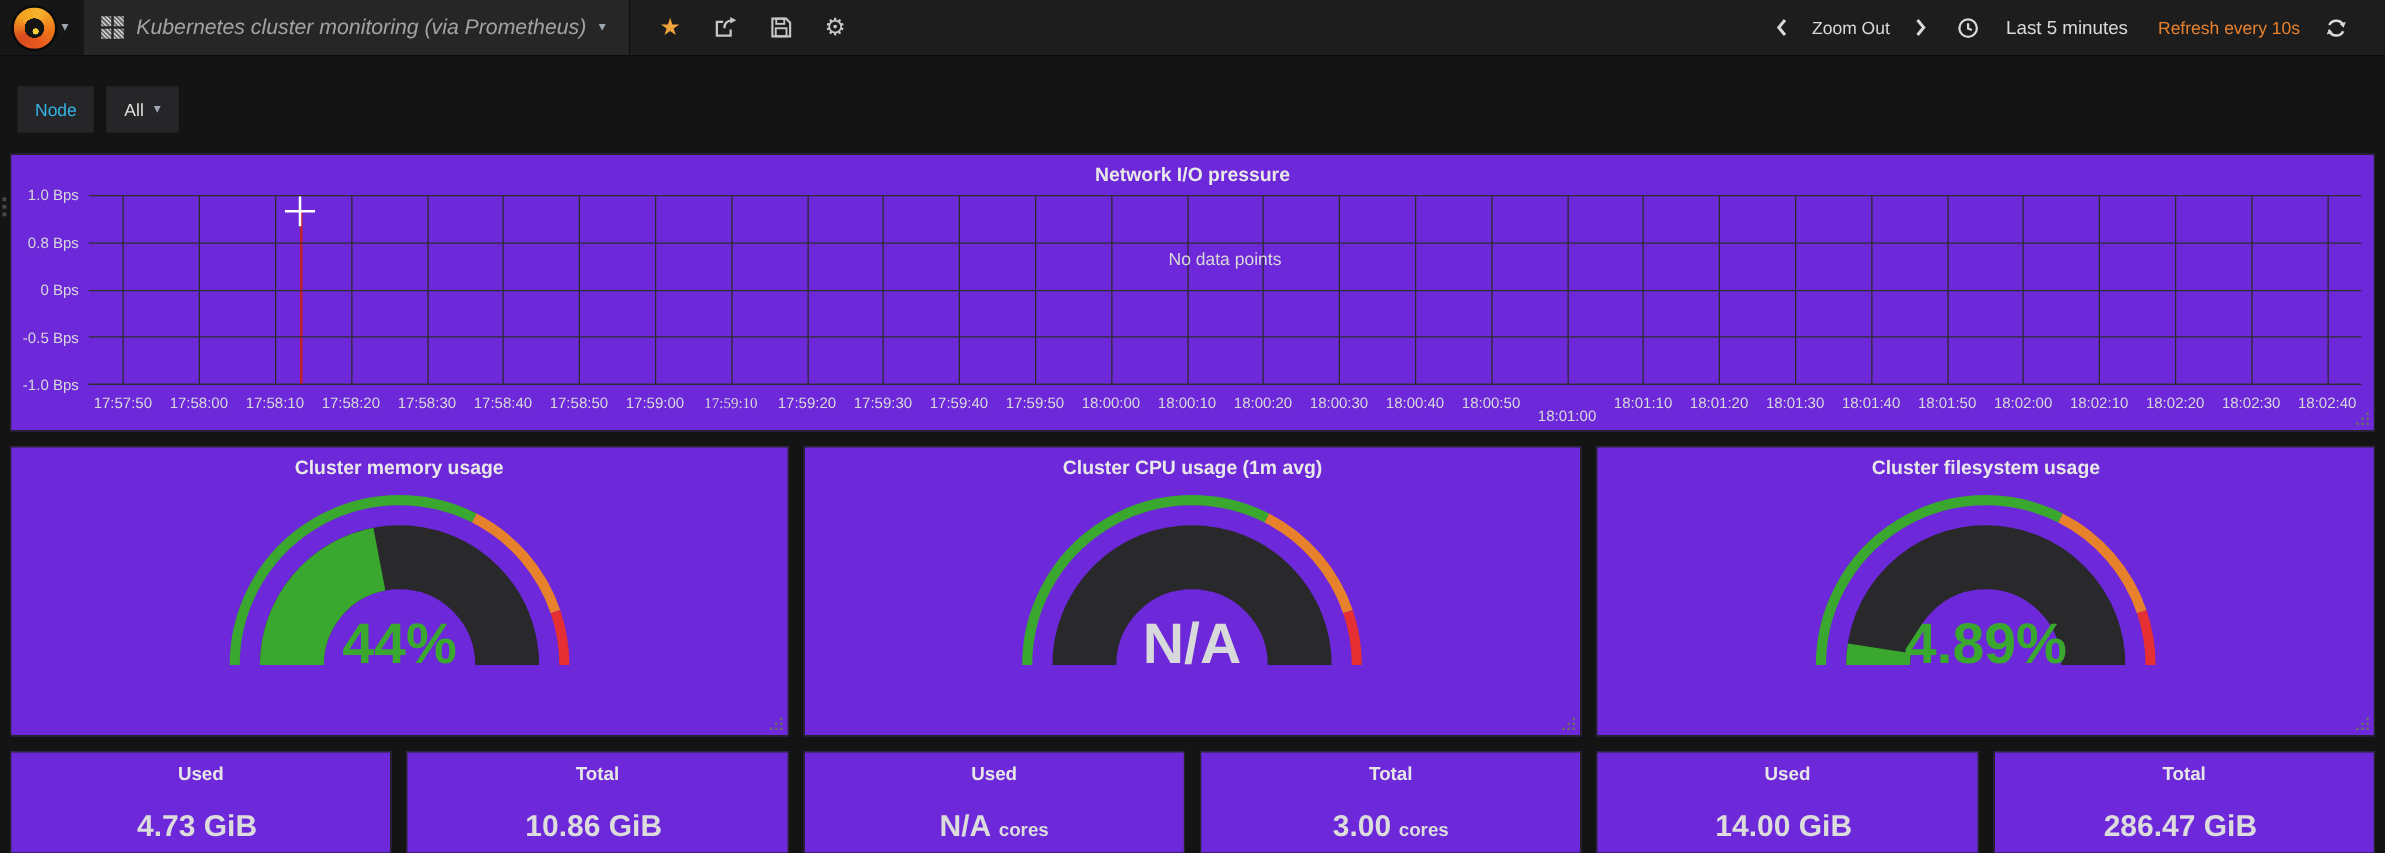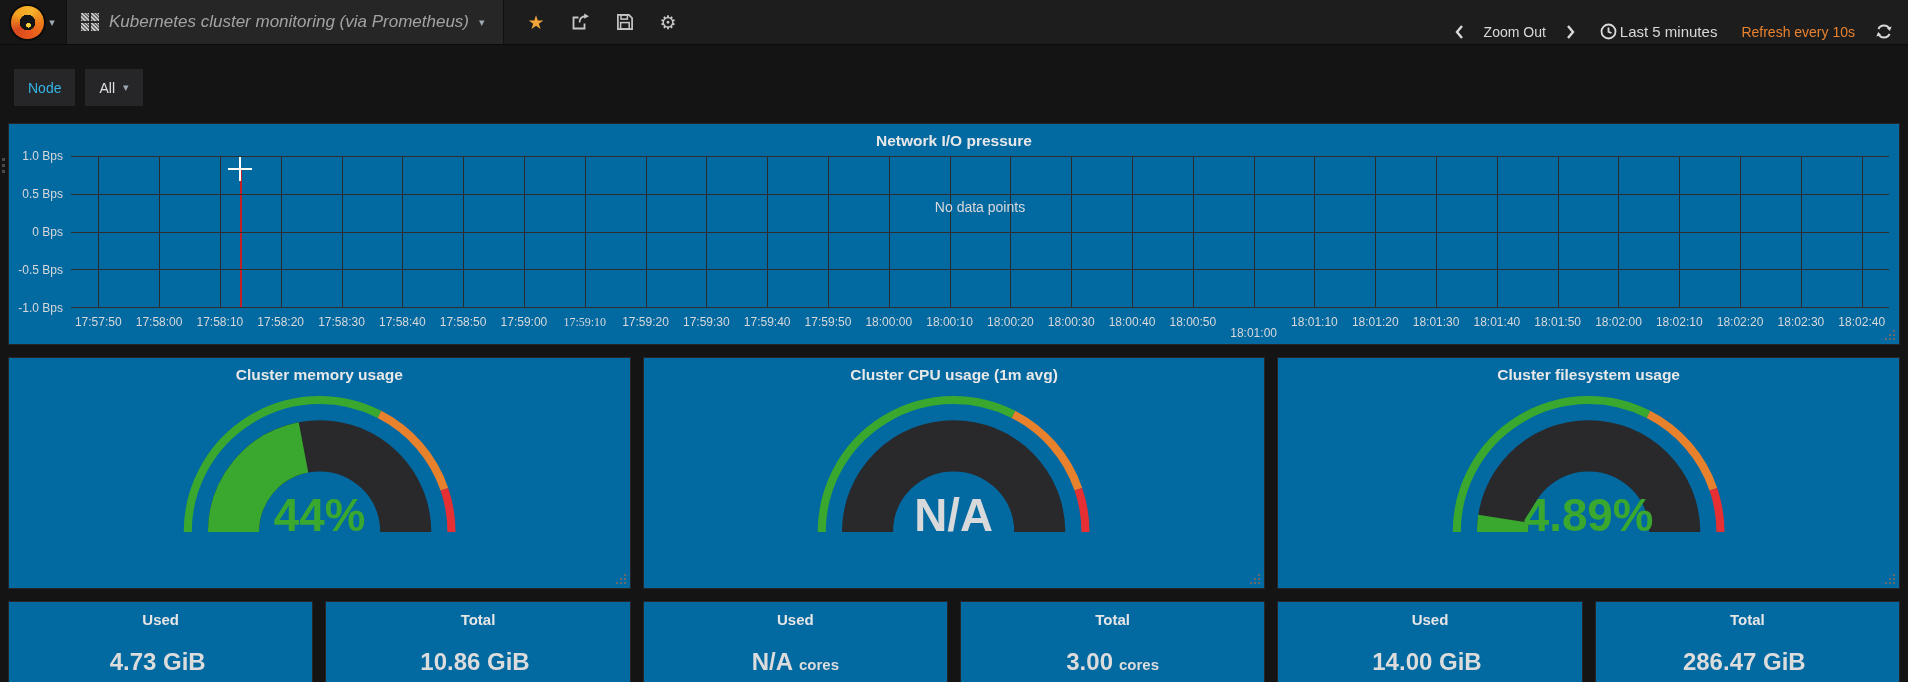--- a/index.html
+++ b/index.html
@@ -19,35 +19,35 @@
   .titlebar { display:flex; align-items:center; gap:10px; background:#262626; padding:0 18px 0 14px;
               border-left:1px solid #111; border-right:1px solid #111; cursor:pointer; }
   .dash-icon { display:grid; grid-template-columns:8px 8px; grid-template-rows:8px 8px; gap:2px; }
   .dash-icon i { background:repeating-linear-gradient(45deg,#c9c9c9 0 1.2px,#6f6f6f 1.2px 2.6px); display:block; }
   .dash-title { font-size:17px; color:#a3a3a3;font-style:italic; }
   .nav-icons { display:flex; align-items:center; gap:14px; padding:0 18px; }
   .icon-btn { background:none; border:none; cursor:pointer; display:flex; align-items:center; justify-content:center;
               padding:4px 6px; color:#c7c7c7; }
   .star-glyph { font-size:19px; color:#f0a43a; line-height:1; }
   .gear-glyph { font-size:19px; color:#c7c7c7; line-height:1; }
-  .nav-right { margin-left:auto; display:flex; align-items:flex-end; gap:6px; padding-right:9px; }
+  .nav-right { margin-left:auto; display:flex; align-items:center; gap:6px; padding-right:24px; }
   .nav-text { font-size:14px; color:#d8d9da; }
-  .timepicker { display:flex; align-items:center; gap:3px; padding:4px 10px; cursor:pointer; }
+  .timepicker { display:flex; align-items:center; gap:22px; padding:4px 10px; cursor:pointer; }
   .timepicker .nav-text { font-size:15px; }
   .refresh-text { color:#e9822e; font-size:14px; padding:4px 8px; cursor:pointer; }
   .chev-btn { padding:4px 8px; }
 
   
   .submenu { height:78px; padding:24px 0 0 14px; display:flex; gap:10px; }
   .var-label, .var-value { height:37px; background:#262628; display:flex; align-items:center; padding:0 14px; font-size:14px; }
   .var-label { color:#33b5e5; }
   .var-value { color:#e0e0e0; gap:8px; cursor:pointer; }
 
   
-  .panel { background:#0369a1; border:1px solid #26262a; position:relative; }
+  .panel { background:#6d28d9; border:1px solid #26262a; position:relative; }
   .panel-title { font-size:15.5px; font-weight:700; color:#e8e8e8; text-align:center; padding-top:8px; cursor:pointer; }
   .rh { position:absolute; right:4px; bottom:4px; width:2px; height:2px; background:#6a6a6a; cursor:nwse-resize;
         box-shadow:0 -4px #6a6a6a, 0 -8px #6a6a6a, -4px 0 #6a6a6a, -4px -4px #6a6a6a, -8px 0 #6a6a6a; }
 
   
   .chart-panel { margin:0 8px; height:222px; }
   .drag-dots { position:absolute; left:-7px; top:34px; width:3px; height:3px; background:#4a4a4a;
                box-shadow:0 6px #4a4a4a, 0 12px #4a4a4a; cursor:move; }
   .chart { display:grid; grid-template-columns:62px 1fr; grid-template-rows:152px 24px; padding:6px 10px 0 0; }
   .y-axis { position:relative; }
@@ -158,21 +158,21 @@
 </div>
 
 <main>
 
   <section class="panel chart-panel">
     <div class="drag-dots"></div>
     <h2 class="panel-title">Network I/O pressure</h2>
     <div class="chart">
       <div class="y-axis" id="yAxis">
           <span class="y-tick" style="top: 0%;">1.0 Bps</span>
-          <span class="y-tick" style="top: 25%;">0.5 Bps</span>
+          <span class="y-tick" style="top: 25%;">0.8 Bps</span>
           <span class="y-tick" style="top: 50%;">0 Bps</span>
           <span class="y-tick" style="top: 75%;">-0.5 Bps</span>
           <span class="y-tick" style="top: 100%;">-1.0 Bps</span>
         </div>
       <div class="plot" id="plot">
           <div class="vline" style="left: 98.5%;"></div>
           <div class="vline" style="left: 95.1552%;"></div>
           <div class="vline" style="left: 91.8103%;"></div>
           <div class="vline" style="left: 88.4655%;"></div>
           <div class="vline" style="left: 85.1207%;"></div>

